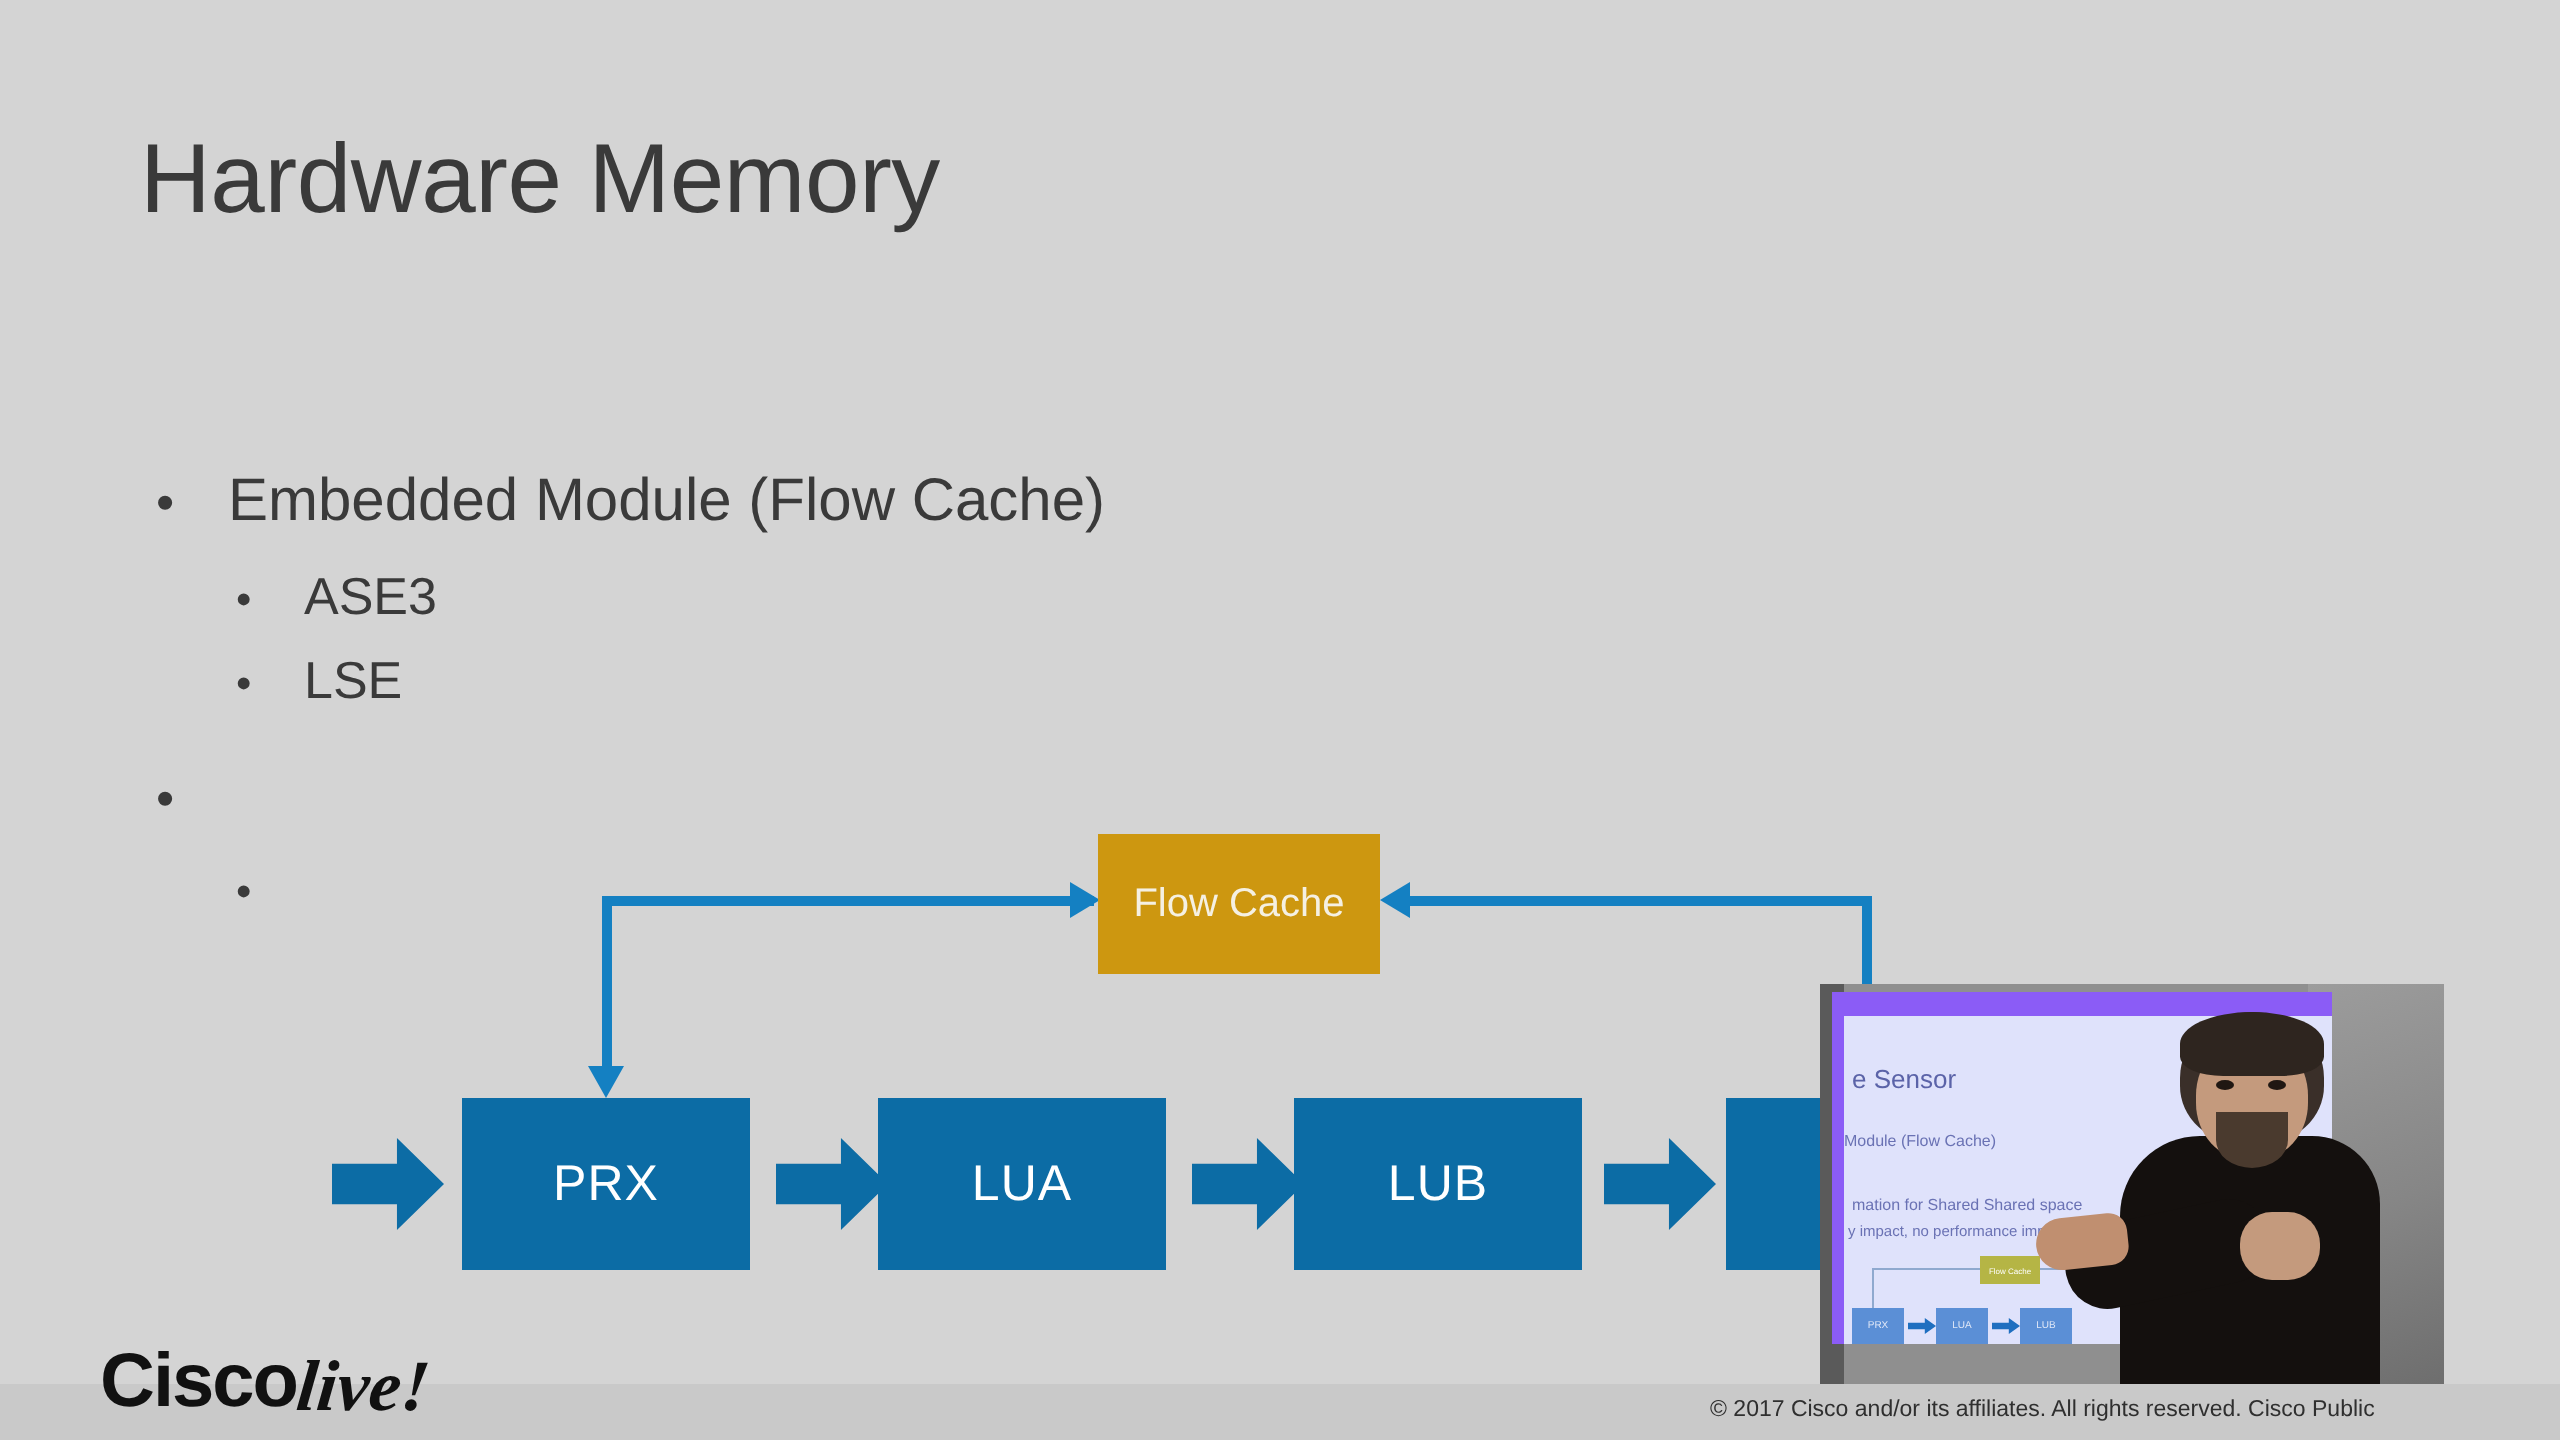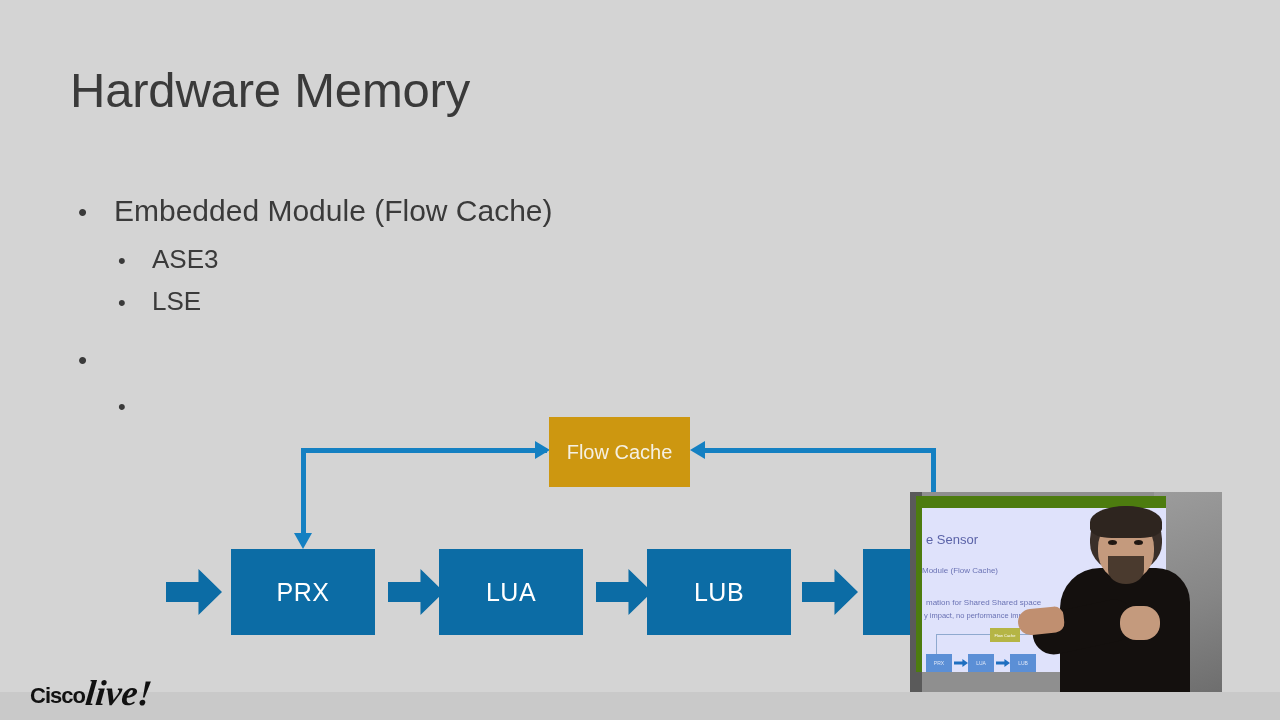--- a/index.html
+++ b/index.html
@@ -62,20 +62,21 @@
     font-size: 22px;
     line-height: 40px;
   }
   .bullet-text {
     color: #3a3a3a;
     white-space: nowrap;
   }
   .level-1 > .bullet-text {
     font-size: 30px;
     line-height: 46px;
+    margin-top: 40px;
   }
   .level-2 > .bullet-text {
     font-size: 26px;
     line-height: 40px;
   }
   .gap-after { margin-bottom: 14px; }
 
   
   #diagram {
     position: absolute;
@@ -186,21 +187,21 @@
     position: absolute;
     left: 0; top: 0;
     width: 12px; height: 100%;
     background: #5a5a5a;
   }
   
   #vid-screen-frame {
     position: absolute;
     left: 6px; top: 4px;
     width: 250px; height: 176px;
-    background: #4d7c0f;
+    background: #8b5cf6;
   }
   #vid-screen {
     position: absolute;
     left: 6px; top: 12px;
     width: 244px; height: 164px;
     background: #dfe2fb;
     overflow: hidden;
   }
   .vs-text {
     position: absolute;
@@ -334,25 +335,26 @@
   
   #logo {
     position: absolute;
     left: 30px;
     top: 670px;
     display: flex;
     align-items: baseline;
     user-select: none;
   }
   #logo-cisco {
-    font-size: 22px;
+    font-size: 38px;
     font-weight: bold;
     color: #111111;
     letter-spacing: -1px;
     font-family: "Liberation Sans", sans-serif;
+    margin-left: 20px;
   }
   #logo-live {
     font-size: 36px;
     font-style: italic;
     font-weight: bold;
     color: #111111;
     font-family: "Liberation Serif", serif;
     transform: skewX(-6deg) translateY(2px);
     margin-left: 1px;
   }
@@ -454,20 +456,21 @@
       <div class="pres-eye" id="pres-eye-l"></div>
       <div class="pres-eye" id="pres-eye-r"></div>
       <div id="pres-beard"></div>
       <div id="pres-arm"></div>
       <div id="pres-hand-point"></div>
       <div id="pres-hand-right"></div>
     </div>
   </div>
 
   <div id="footer-bar"></div>
+  <div id="footer-right">© 2017  Cisco and/or its affiliates. All rights reserved.   Cisco Public</div>
   <div id="page-number">20</div>
 
   <div id="logo">
     <span id="logo-cisco">Cisco</span>
     <span id="logo-live">live!</span>
   </div>
 
 </div>
 
 </body></html>

